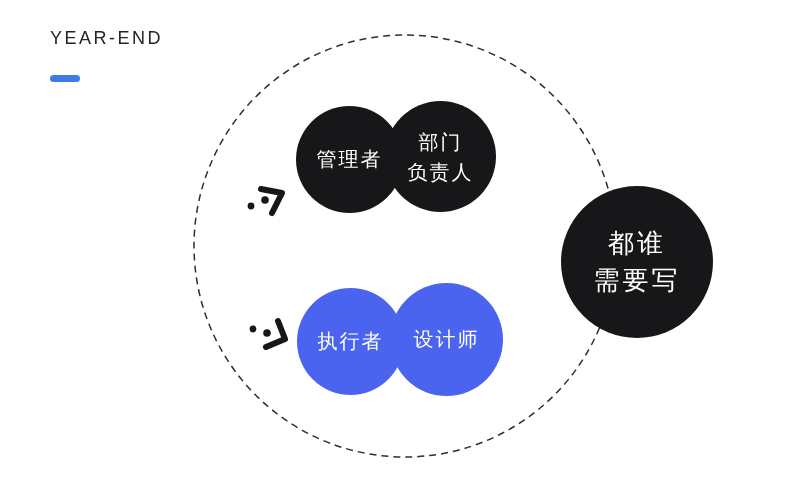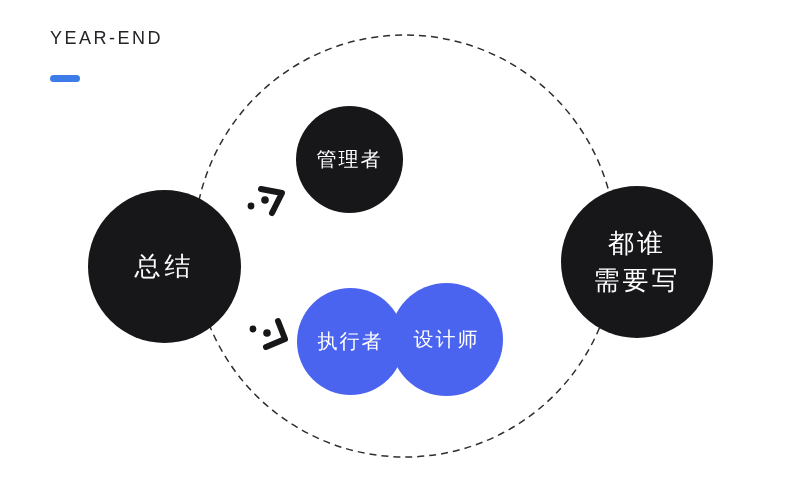--- a/index.html
+++ b/index.html
@@ -127,24 +127,27 @@
       <circle class="arrow-dot" cx="267" cy="333" r="3.8"></circle>
       <polyline class="arrow-chevron" points="278,321 285,339 266,347"></polyline>
     </g>
   </svg>
 
   <div class="header">
     <div class="title-line">YEAR-END</div>
   </div>
   <div class="underline-bar"></div>
 
-  <div class="circle black circle-left-main">
-    <span>总结</span>
+
+  <div class="circle black circle-top-b">
+    <span>
+      <span>部门</span><br>
+      <span>负责人</span>
+    </span>
   </div>
-
   <div class="circle black circle-top-a">
     <span>管理者</span>
   </div>
 
   <div class="circle blue circle-bottom-b">
     <span>设计师</span>
   </div>
   <div class="circle black circle-right-main">
     <span>
       <span>都谁</span><br>

